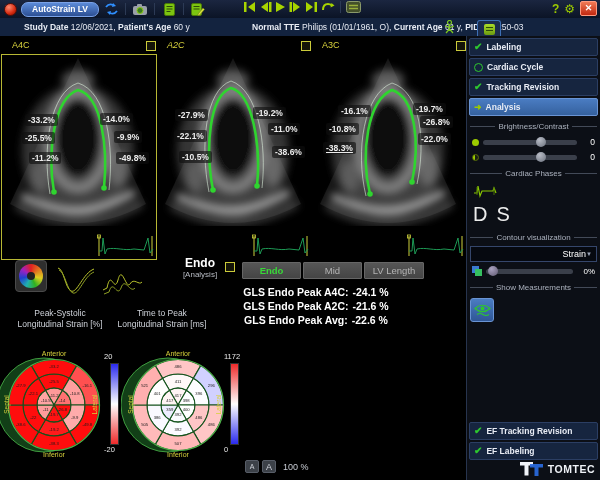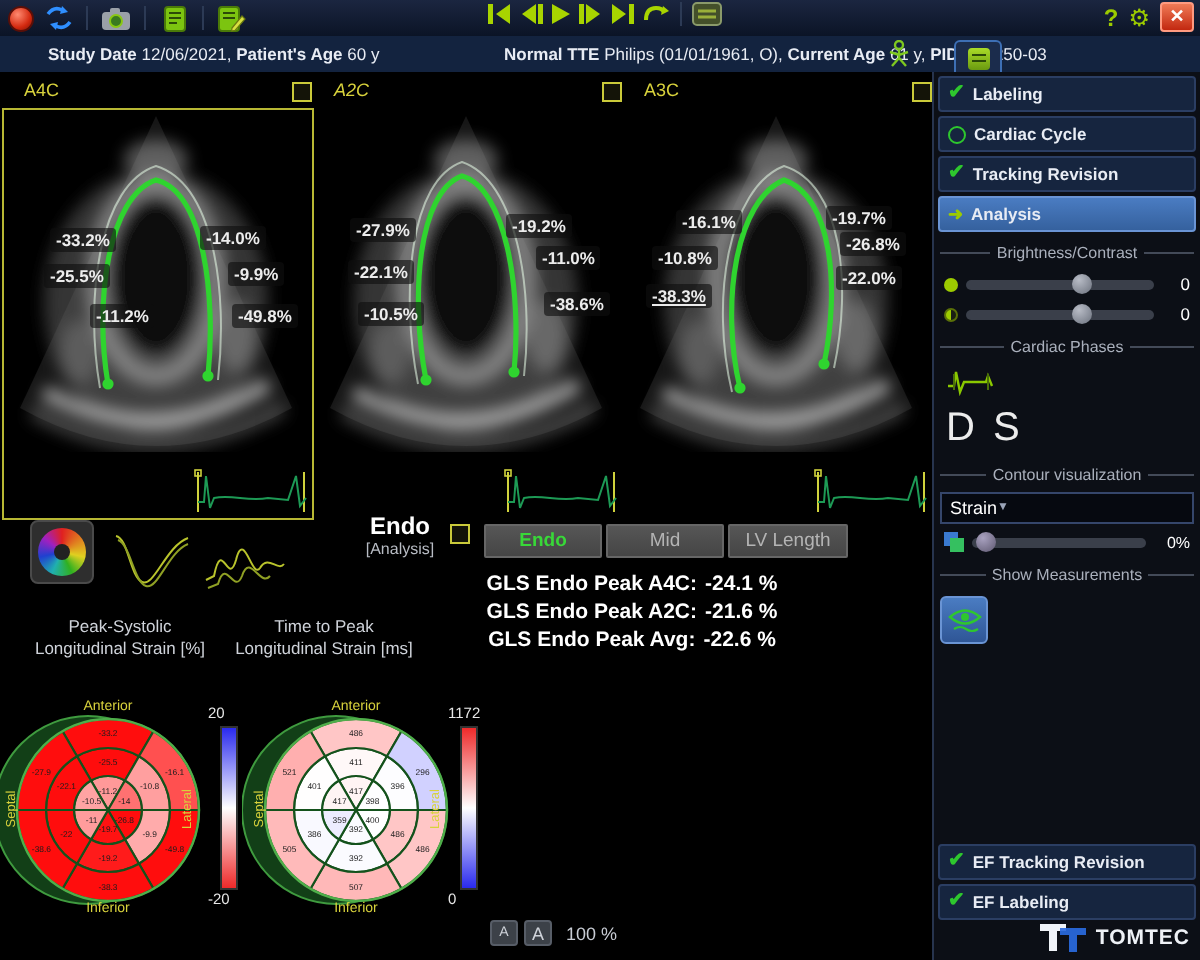--- a/index.html
+++ b/index.html
@@ -89,21 +89,21 @@
   .dot-full{width:7px;height:7px;border-radius:50%;background:#9ccb00;}
   .dot-half{width:7px;height:7px;border-radius:50%;background:linear-gradient(90deg,#9ccb00 50%,#1a1f14 50%);border:1px solid #5a7008;box-sizing:border-box;}
   .track{flex:1;height:5px;background:#3a3f4a;border-radius:3px;position:relative;}
   .thumb{position:absolute;top:-2.5px;width:10px;height:10px;border-radius:50%;
     background:radial-gradient(circle at 35% 30%,#b8bcc6,#6a707c);}
   .slider-val{width:14px;text-align:right;color:#fff;font-size:8.5px;}
   .ecg-ph{margin:3px 0 0 6px;flex:0 0 16px;}
   .phase-row{margin:4px 0 0 6px;flex:0 0 24px;color:#ececec;font-size:20px;letter-spacing:0;}
   .phase-row span{margin-right:9px;}
   .dropdown{margin:2px 3px 0 3px;height:14px;flex:0 0 14px;background:#060910;border:1px solid #35466b;
-    display:flex;align-items:center;color:#fff;font-size:9px;padding:0 4px;justify-content:flex-start;}
+    display:flex;align-items:center;color:#fff;font-size:9px;padding:0 4px;justify-content:flex-end;}
   .caret{color:#9aa4b8;font-size:6px;}
   .sq-icon{position:relative;width:10px;height:10px;flex:0 0 10px;}
   .sq-icon i{position:absolute;width:7px;height:7px;}
   .sq-icon i.b{left:0;top:0;background:#3a7ad0;}
   .sq-icon i.g{left:3px;top:3px;background:#35c060;}
   .eye-btn{margin:4px 0 0 3px;width:22px;height:22px;flex:0 0 22px;border-radius:3px;
     background:linear-gradient(#4a7cc2,#2f5696);border:1px solid #6a94d4;
     display:flex;align-items:center;justify-content:center;}
   .spacer{flex:1;}
   .logo-row{flex:0 0 18px;display:flex;align-items:center;justify-content:flex-end;gap:4px;
@@ -111,20 +111,21 @@
   .logo-text{color:#eef1f6;font-size:10.5px;font-weight:bold;letter-spacing:.5px;}
 </style>
 </head>
 <body>
 
 <div class="screen">
 
   <div class="titlebar">
     <div class="tb-left">
       <div class="rec-btn"></div>
+      <div class="app-btn">AutoStrain LV</div>
       <div class="tb-icon">
         <svg width="15" height="12" viewBox="0 0 15 12">
             <path d="M2,4 Q5,0 9,2" fill="none" stroke="#2f8fff" stroke-width="1.8"></path>
             <path d="M13,8 Q10,12 6,10" fill="none" stroke="#2f8fff" stroke-width="1.8"></path>
             <path d="M9,0 L12,3 L8,4 Z" fill="#2f8fff"></path>
             <path d="M6,12 L3,9 L7,8 Z" fill="#2f8fff"></path>
           </svg>
       </div>
       <div class="tb-sep"></div>
       <div class="tb-icon">
@@ -284,21 +285,21 @@
           <ellipse cx="38" cy="120" rx="10" ry="16" fill="#8a8a8a" opacity="0.4"></ellipse>
           <ellipse cx="116" cy="112" rx="10" ry="18" fill="#9a9a9a" opacity="0.45"></ellipse>
         </g>
         <path d="M48,138 C40,92 48,36 76,27 C105,36 112,90 107,134" fill="none" stroke="#e9ffe9" stroke-width="1" opacity="0.55"></path>
         <path d="M52,136 C45,95 52,42 76,34 C100,40 106,92 102,132" fill="none" stroke="#2fd42f" stroke-width="2.6"></path>
         <circle cx="52" cy="136" r="2.8" fill="#2fd42f"></circle>
         <circle cx="102" cy="132" r="2.8" fill="#2fd42f"></circle>
       </svg>
       <div class="strain-label" style="left: 25px; top: 78px; border-color: rgb(103, 154, 62);">-33.2%</div>
       <div class="strain-label" style="left: 22px; top: 96px; border-color: rgb(103, 154, 62);">-25.5%</div>
-      <div class="strain-label" style="left: 45px; top: 116px; border-color: rgb(103, 154, 62);">-11.2%</div>
+      <div class="strain-label" style="left: 29px; top: 116px; border-color: rgb(103, 154, 62);">-11.2%</div>
       <div class="strain-label" style="left: 100px; top: 77px; border-color: rgb(138, 106, 98);">-14.0%</div>
       <div class="strain-label" style="left: 114px; top: 95px; border-color: rgb(162, 58, 50);">-9.9%</div>
       <div class="strain-label" style="left: 116px; top: 116px; border-color: rgb(162, 58, 50);">-49.8%</div>
       <svg class="ecg" width="60" height="24" viewBox="0 0 60 24" style="left: 96px;">
         <path d="M3,2 V22 M56,2 V22" stroke="#cfd23c" stroke-width="1"></path>
         <rect x="1.5" y="1" width="3" height="3" fill="none" stroke="#cfd23c" stroke-width="0.8"></rect>
         <path d="M3,17 L6,17 L7,4 L9,20 L11,15 C20,13 28,17 38,15 L48,16 L52,4 L54,19 L57,15" fill="none" stroke="#1d9a55" stroke-width="1"></path>
       </svg>
       <div class="view-label" style="left: 167px; font-style: italic;">A2C</div>
       <div class="chk" style="left: 301px; top: 5px;"></div>

